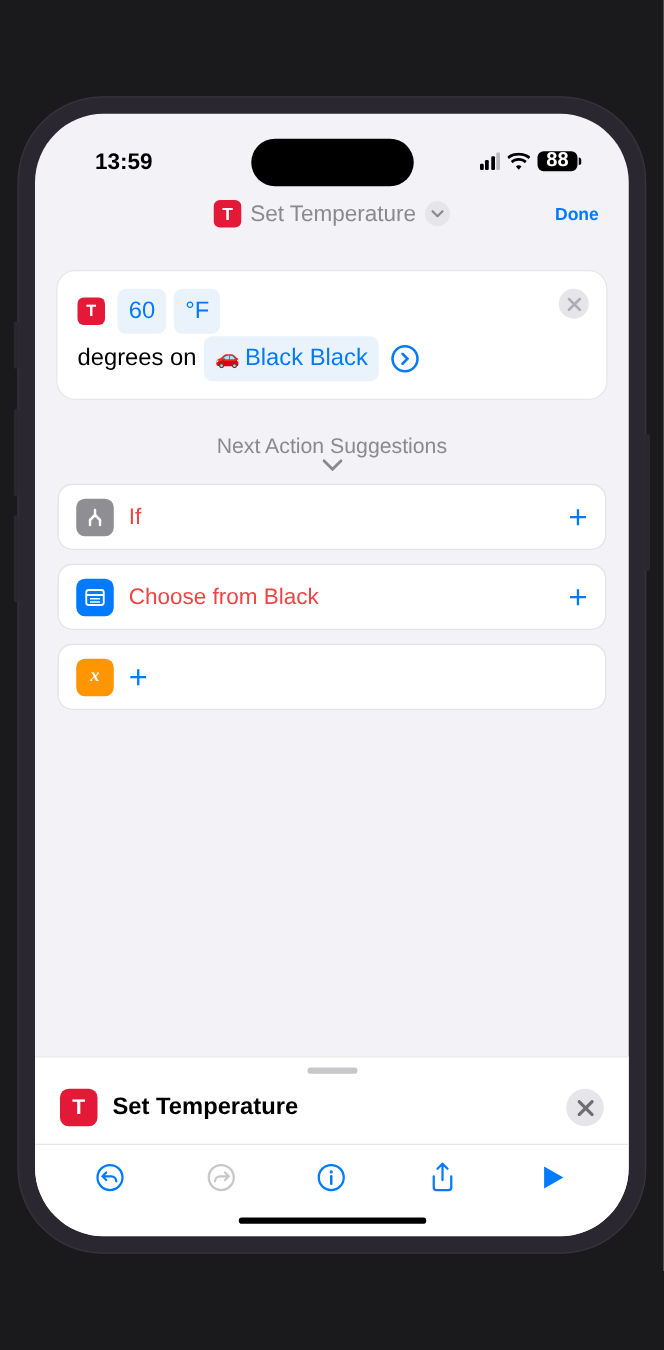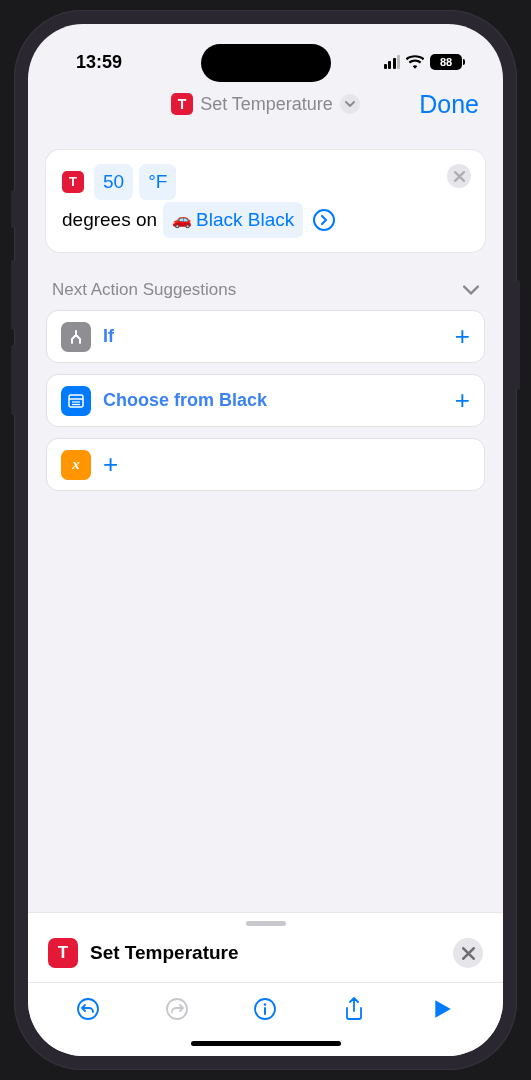--- a/index.html
+++ b/index.html
@@ -7,21 +7,21 @@
       width: 531px;
       height: 1080px;
       background: #1a1a1d;
       font-family: -apple-system, BlinkMacSystemFont, 'Segoe UI', sans-serif;
       display: flex;
       justify-content: center;
       align-items: center;
     }
     .phone-frame {
       width: 503px;
-      height: 1060px;
+      height: 926px;
       background: #2a2730;
       border-radius: 68px;
       padding: 14px;
       position: relative;
       box-shadow: inset 0 0 2px rgba(255,255,255,0.2);
     }
     .screen {
       width: 100%;
       height: 100%;
       background: #f2f2f7;
@@ -67,21 +67,21 @@
     }
     .battery-body {
       width: 32px;
       height: 16px;
       background: #000;
       border-radius: 5px;
       display: flex;
       align-items: center;
       justify-content: center;
       color: #fff;
-      font-size: 11px;
+      font-size: 16px;
       font-weight: 700;
     }
     .battery-tip { width: 2px; height: 6px; background: #000; border-radius: 0 2px 2px 0; }
     .nav-bar {
       display: flex;
       align-items: center;
       justify-content: center;
       padding: 8px 20px 12px;
       position: relative;
       height: 48px;
@@ -111,22 +111,22 @@
       border-radius: 50%;
       display: flex;
       align-items: center;
       justify-content: center;
       color: #8a8a8e;
     }
     .done {
       position: absolute;
       right: 24px;
       color: #007aff;
-      font-size: 25px;
-      font-weight: 400;
+      font-size: 14px;
+      font-weight: 700;
     }
     .content { flex: 1; padding: 20px 18px; overflow: auto; }
     .action-card {
       background: #fff;
       border-radius: 14px;
       padding: 14px 16px;
       margin-bottom: 28px;
       position: relative;
       box-shadow: 0 0 0 1px rgba(0,0,0,0.05);
     }
@@ -185,20 +185,21 @@
       justify-content: center;
       color: #aeaeb2;
     }
     .suggestions-header {
       display: flex;
       justify-content: space-between;
       align-items: center;
       padding: 0 6px 10px;
       color: #8a8a8e;
       font-size: 17px;
+      flex-direction: column;
     }
     .suggestion {
       background: #fff;
       border: 1px solid #e2e2e6;
       border-radius: 12px;
       padding: 10px 14px;
       margin-bottom: 11px;
       display: flex;
       align-items: center;
       gap: 12px;
@@ -211,21 +212,21 @@
       align-items: center;
       justify-content: center;
       color: #fff;
       font-size: 15px;
       font-weight: bold;
       font-style: italic;
     }
     .sug-icon.gray { background: #8e8e93; }
     .sug-icon.blue { background: #007aff; }
     .sug-icon.orange { background: #ff9500; font-family: serif; }
-    .sug-label { flex: 1; font-size: 18px; color: #3b82f6; font-weight: 700; }
+    .sug-label { flex: 1; font-size: 18px; color: #ef4444; font-weight: 400; }
     .plus { color: #007aff; font-size: 26px; font-weight: 300; }
     .bottom-zone {
       background: #fff;
       border-top: 1px solid #e8e8ec;
     }
     .grabber {
       width: 40px;
       height: 5px;
       background: #c7c7cc;
       border-radius: 3px;
@@ -319,21 +320,21 @@
     <div class="content">
       <div class="action-card">
         <div class="card-close">
           <svg width="11" height="11" viewBox="0 0 10 10">
               <path d="M1 1l8 8M9 1l-8 8" stroke="currentColor" stroke-width="2" stroke-linecap="round"></path>
             </svg>
         </div>
         <div class="action-text">
           <div class="action-row1">
             <span class="tesla-small">T</span>
-            <span class="token">50</span>
+            <span class="token">60</span>
             <span class="token">°F</span>
           </div>
           <div class="action-row2">
             <span>degrees on</span>
             <span class="token">
               <span class="car-emoji">🚗</span>
               <span>Black Black</span>
             </span>
             <span class="disclosure">
               <svg width="8" height="10" viewBox="0 0 7 10">

